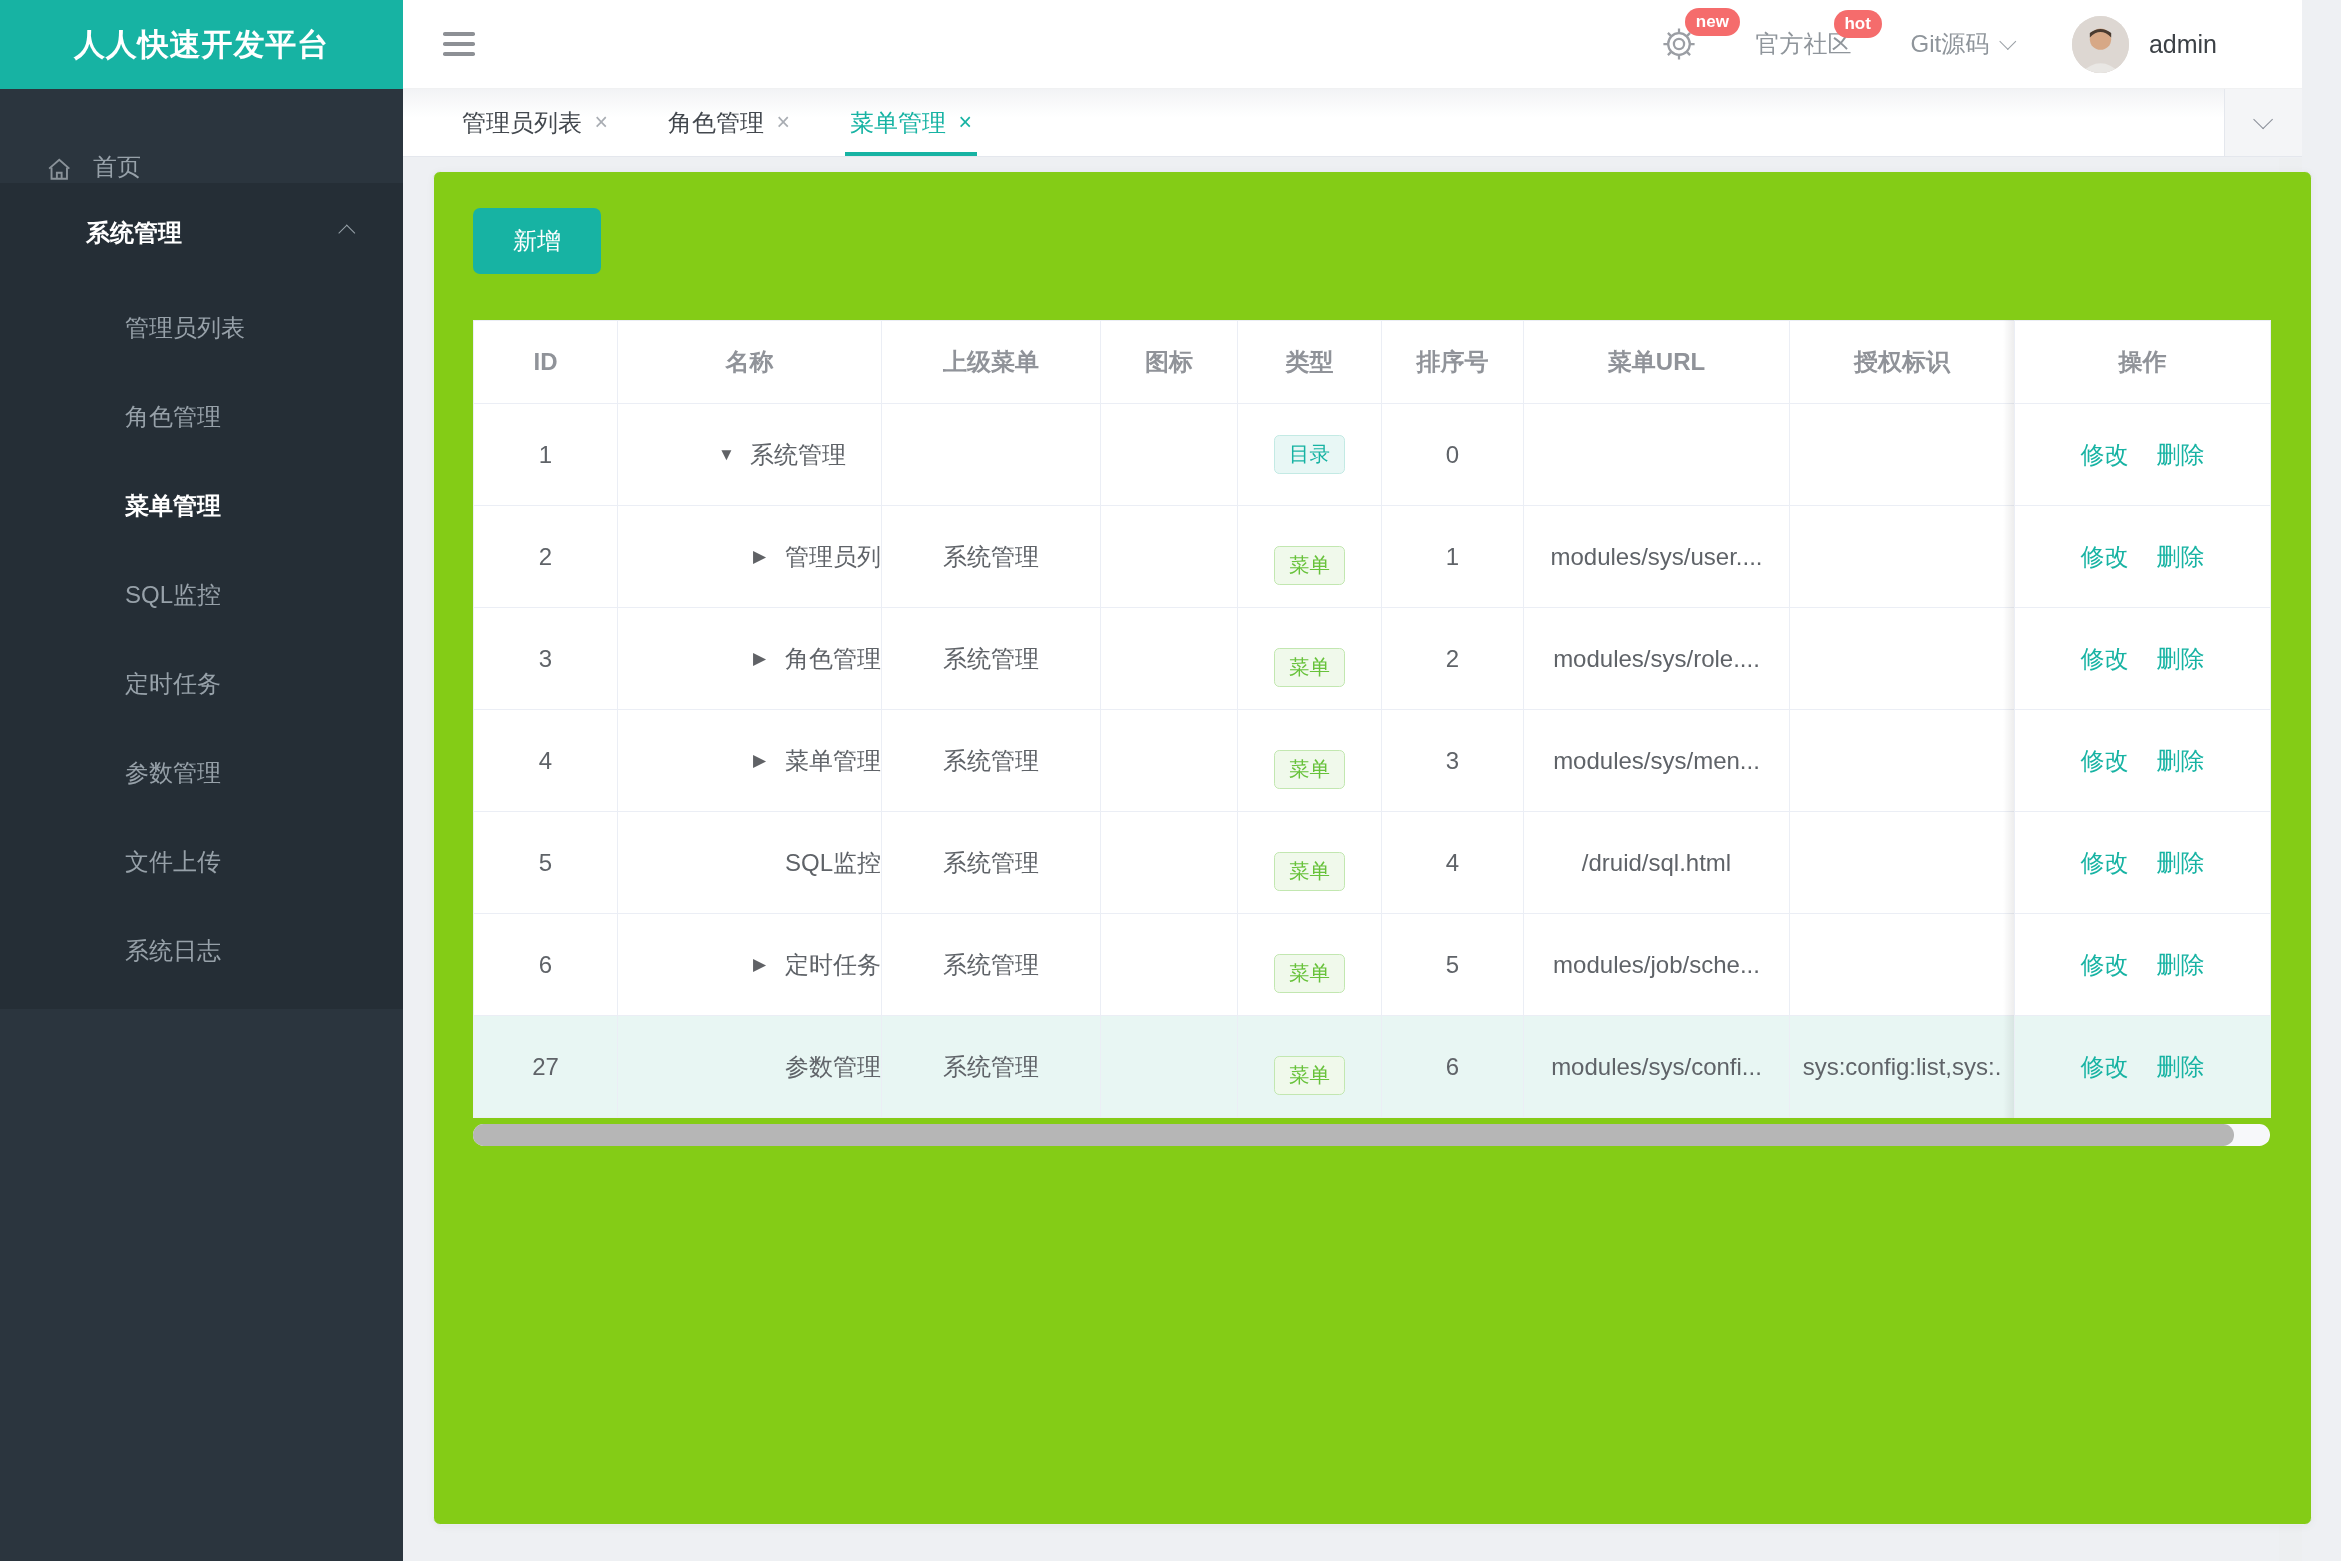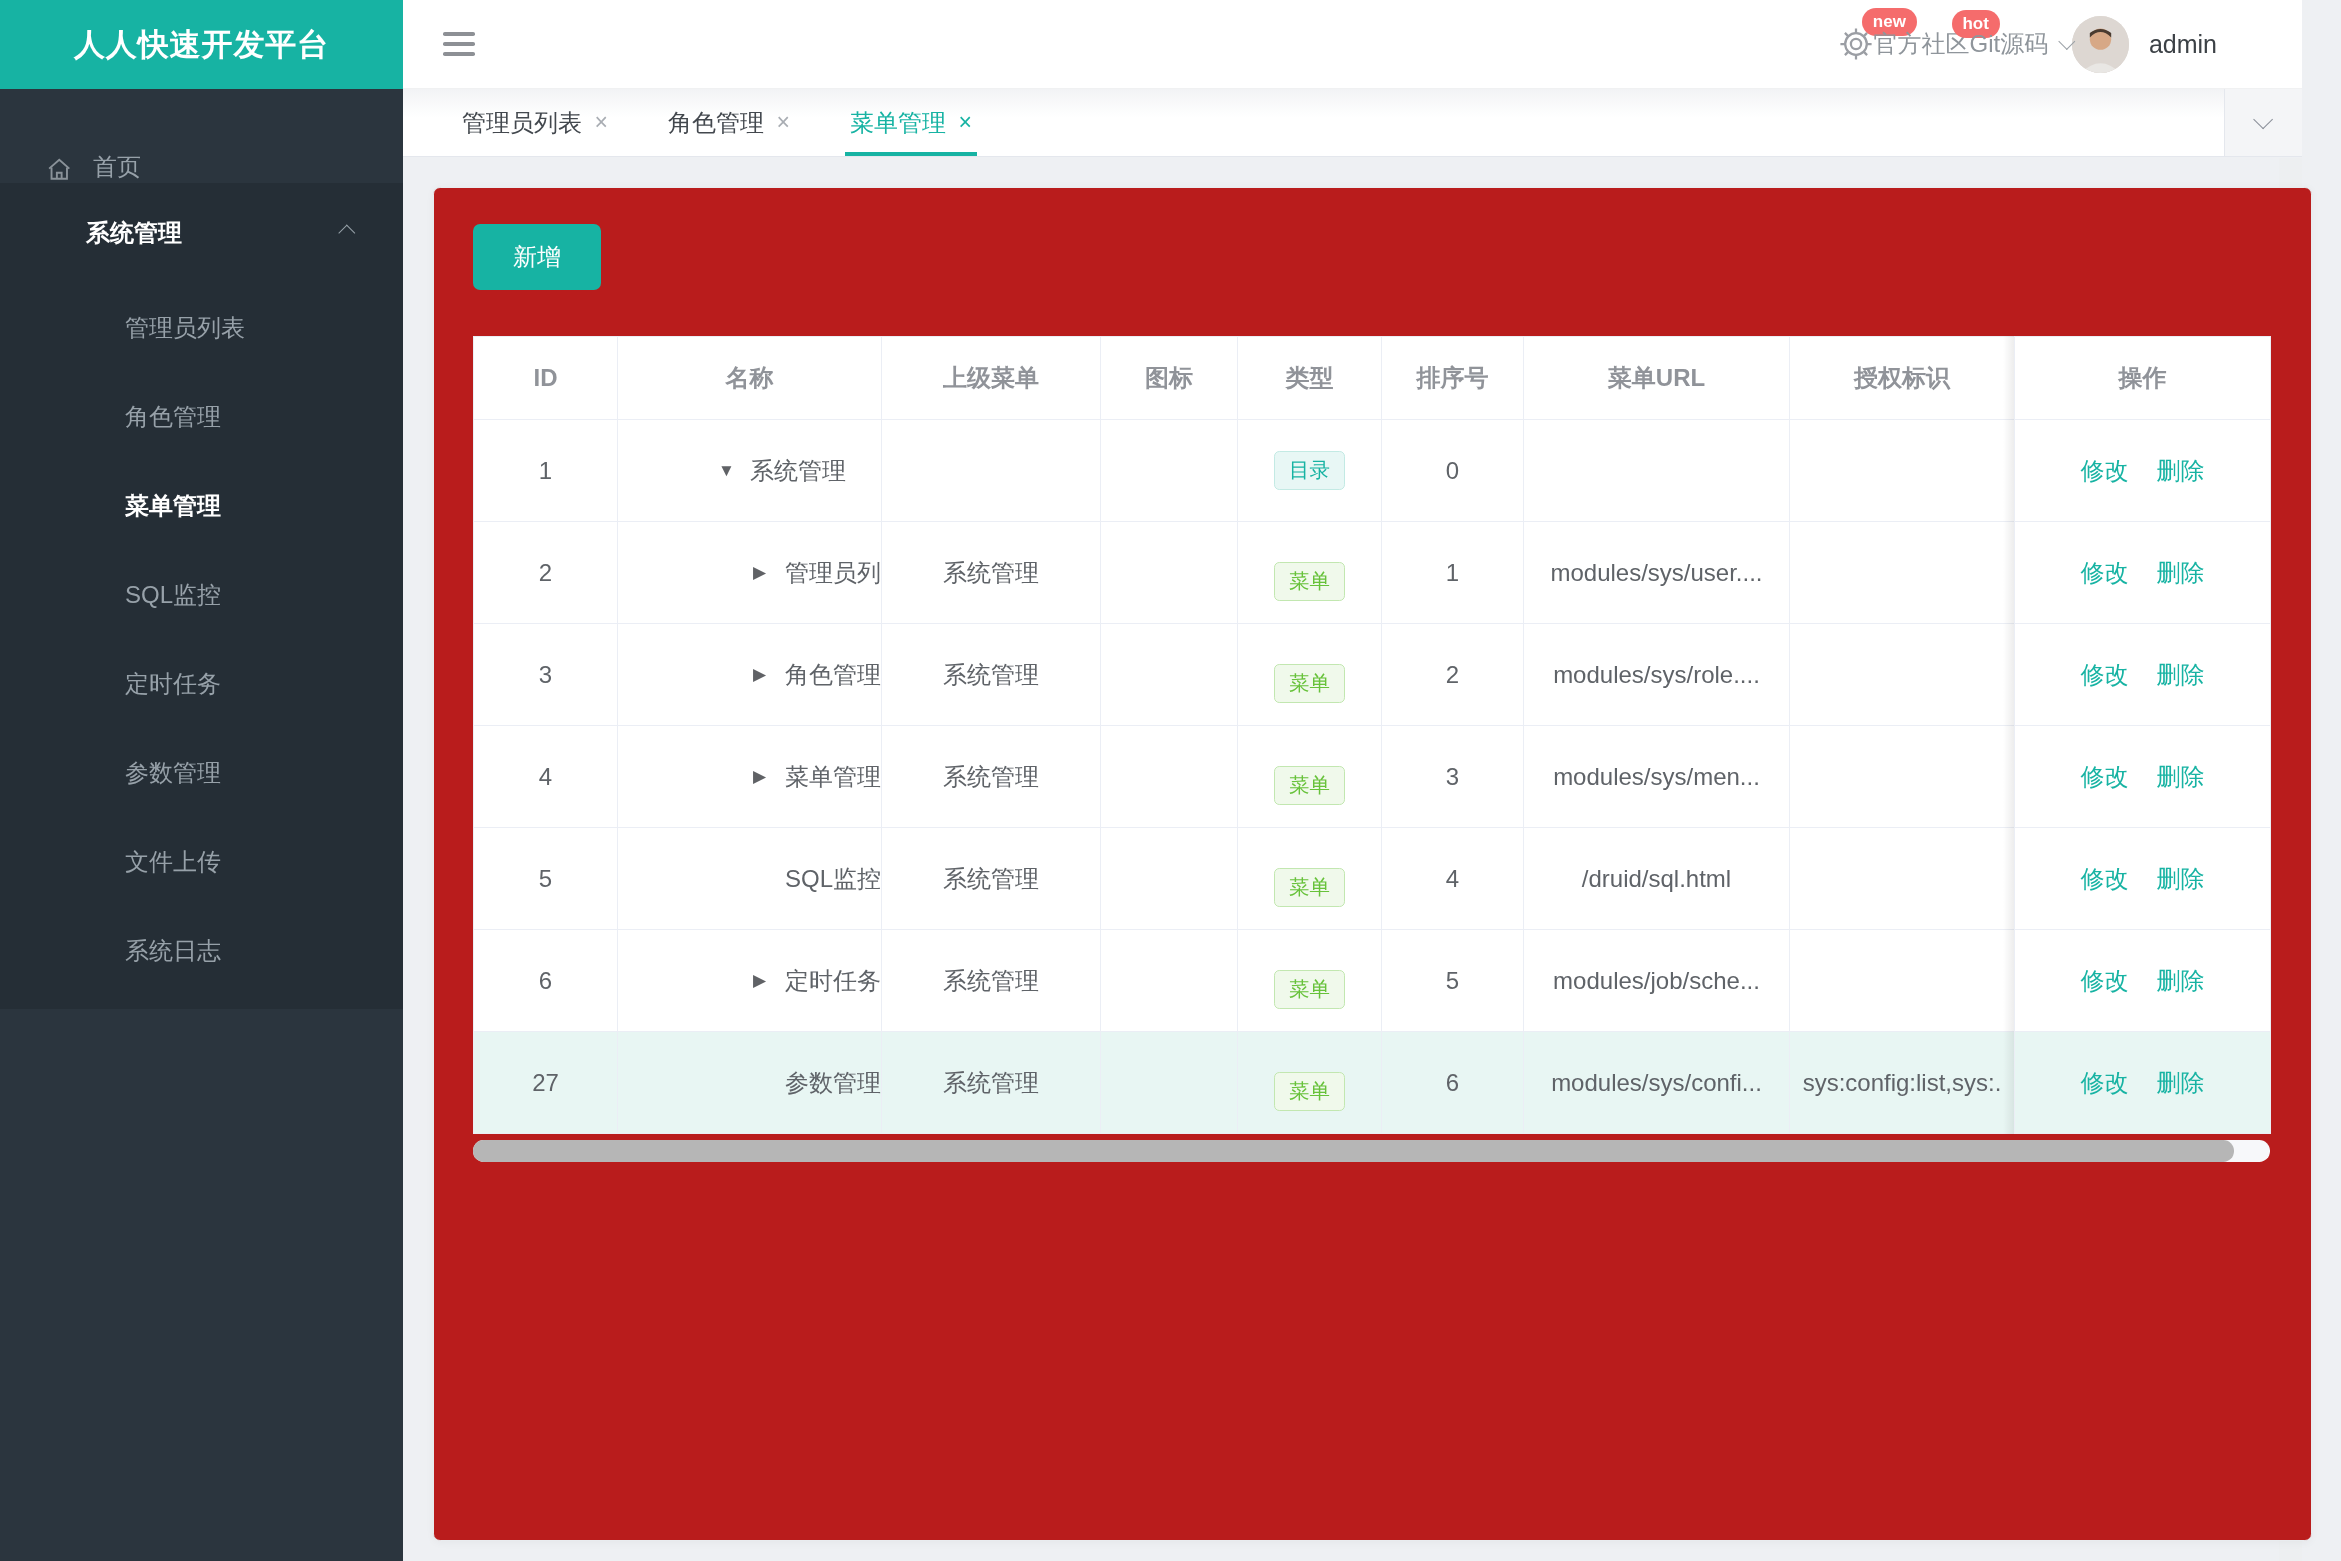--- a/index.html
+++ b/index.html
@@ -6,21 +6,21 @@
   html,body { width:2342px; height:1562px; }
   body { font-family:"Liberation Sans","DejaVu Sans",sans-serif; background:#eef0f3; overflow:hidden; }
   #app { position:relative; width:2302px; height:1562px; }
 
   
   .topbar { position:absolute; top:0; left:0; right:0; height:89px; background:#fff; border-bottom:0.9px solid #f0f1f2; display:flex; }
   .logo { width:403px; height:89px; background:#17b3a3; color:#fff; font-size:31px; font-weight:bold; display:flex; align-items:center; justify-content:center; letter-spacing:0.9px; }
   .topbar-main { flex:1; display:flex; align-items:center; justify-content:space-between; padding:0 85px 0 40px; }
   .hamburger { width:36px; cursor:pointer; }
   .hamburger span { display:block; height:3.6px; background:#8d9095; border-radius:1.8px; margin:6.2px 0; width:32px; }
-  .top-right { display:flex; align-items:center; }
+  .top-right { display:flex; align-items:center; gap:59px; }
   .top-item { position:relative; display:flex; align-items:center; color:#8f959b; font-size:24px; cursor:pointer; }
   .pill { position:absolute; top:-18px; right:-43px; background:#f56c6c; color:#fff; font-size:17px; font-weight:bold; line-height:1; padding:5.3px 10.7px; border-radius:890px; }
   .pill.hot { right:-30px; }
   .gear-svg { width:36px; height:36px; }
   .chev { display:inline-block; width:11.6px; height:11.6px; border-right:1.8px solid #9aa0a6; border-bottom:1.8px solid #9aa0a6; transform:rotate(45deg) translate(-1.8px,-1.8px); margin-left:12.5px; }
   .user { display:flex; align-items:center; gap:19.6px; }
   .avatar { width:57px; height:57px; border-radius:50%; overflow:hidden; background:radial-gradient(circle at 50% 35%, #efe9e4, #cfc9c4); flex:0 0 auto; }
   .username { font-size:25px; color:#3c4146; }
 
   
@@ -41,21 +41,21 @@
   .tab.active { color:#17b3a3; }
   .tab.active .x { color:#17b3a3; }
   .tab.active::after { content:""; position:absolute; left:-5.3px; right:-5.3px; bottom:0; height:4.5px; background:#17b3a3; }
   .tab-drop { width:78px; border-left:0.9px solid #e4e7ed; background:#f4f5f7; display:flex; align-items:center; justify-content:center; cursor:pointer; }
   .tab-drop .chev { border-color:#8a8f99; margin:0; width:14.2px; height:14.2px; }
 
   
   .v-gutter { position:absolute; top:158px; right:0; width:23px; bottom:0; background:#edeff1; }
 
   
-  .card { position:absolute; left:433px; top:187px; width:1879px; height:1354px; background:#b91c1c; border:0.9px solid #e9ecef; border-radius:7.1px; box-shadow:0 1.8px 9px rgba(0,0,0,0.04); }
+  .card { position:absolute; left:433px; top:171px; width:1879px; height:1354px; background:#84cc16; border:0.9px solid #e9ecef; border-radius:7.1px; box-shadow:0 1.8px 9px rgba(0,0,0,0.04); }
   .btn-add { margin:36px 0 0 39px; height:66px; padding:0 40px; background:#17b3a3; color:#fff; border:none; border-radius:7.1px; font-size:24px; font-family:inherit; cursor:pointer; }
 
   
   .table-wrap { position:relative; margin:46px 0 0 39px; width:1797px; }
   table { border-collapse:collapse; table-layout:fixed; width:1797px; background:#fff; }
   th, td { border:0.9px solid #ebeef5; overflow:hidden; white-space:nowrap; text-align:center; font-size:24px; }
   th { height:83px; color:#909399; font-weight:bold; background:#fff; }
   td { height:102px; color:#5f6368; }
   td.cell-name { text-align:left; }
   td.cell-name.lvl0 { padding-left:100px; }

